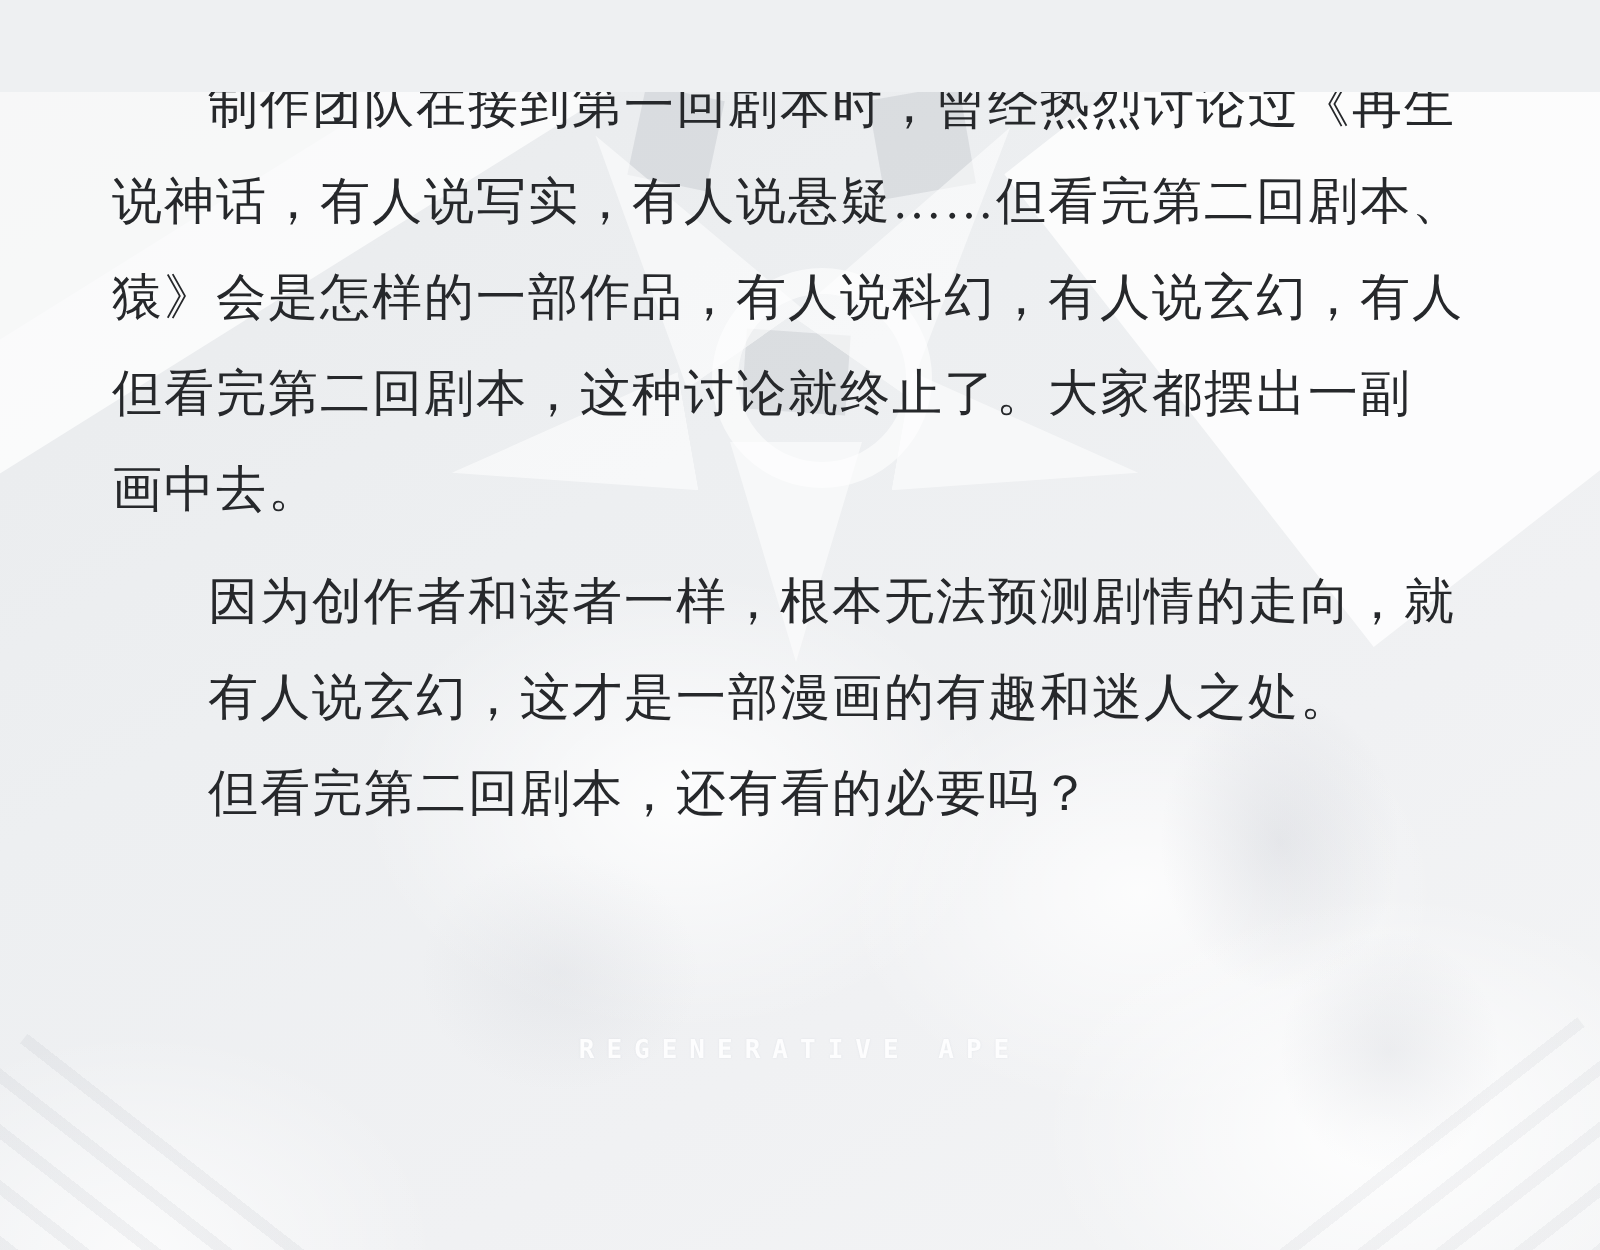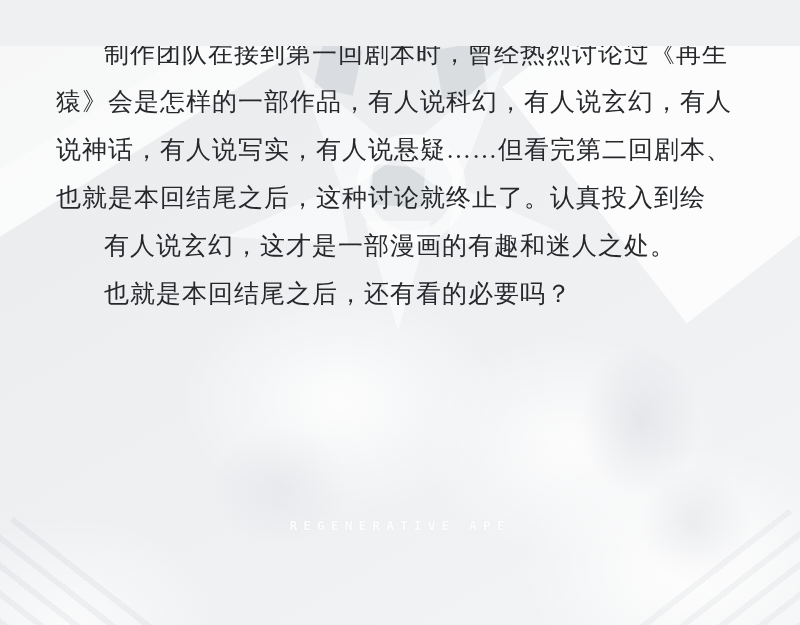--- a/index.html
+++ b/index.html
@@ -131,22 +131,24 @@
     <div class="smudge m2"></div>
     <div class="smudge m3"></div>
     <div class="corner-streaks-l"></div>
     <div class="corner-streaks-r"></div>
     <div class="bottom-ticks"></div>
     <div class="wm-text">REGENERATIVE APE</div>
   </div>
 
   <div class="text-block">
       <div class="line indent">制作团队在接到第一回剧本时，曾经热烈讨论过《再生</div>
+      <div class="line">说神话，有人说写实，有人说悬疑……但看完第二回剧本、</div>
       <div class="line">猿》会是怎样的一部作品，有人说科幻，有人说玄幻，有人</div>
-      <div class="line">说神话，有人说写实，有人说悬疑……但看完第二回剧本、</div>
-      <div class="line">也就是本回结尾之后，这种讨论就终止了。认真投入到绘</div>
+      <div class="line">但看完第二回剧本，这种讨论就终止了。大家都摆出一副</div>
+      <div class="line">画中去。</div>
+      <div class="line indent pgap">因为创作者和读者一样，根本无法预测剧情的走向，就</div>
       <div class="line indent">有人说玄幻，这才是一部漫画的有趣和迷人之处。</div>
-      <div class="line indent">也就是本回结尾之后，还有看的必要吗？</div>
+      <div class="line indent">但看完第二回剧本，还有看的必要吗？</div>
     </div>
 
   <div class="signature">司达明</div>
 
 </div>
 
 </body></html>

